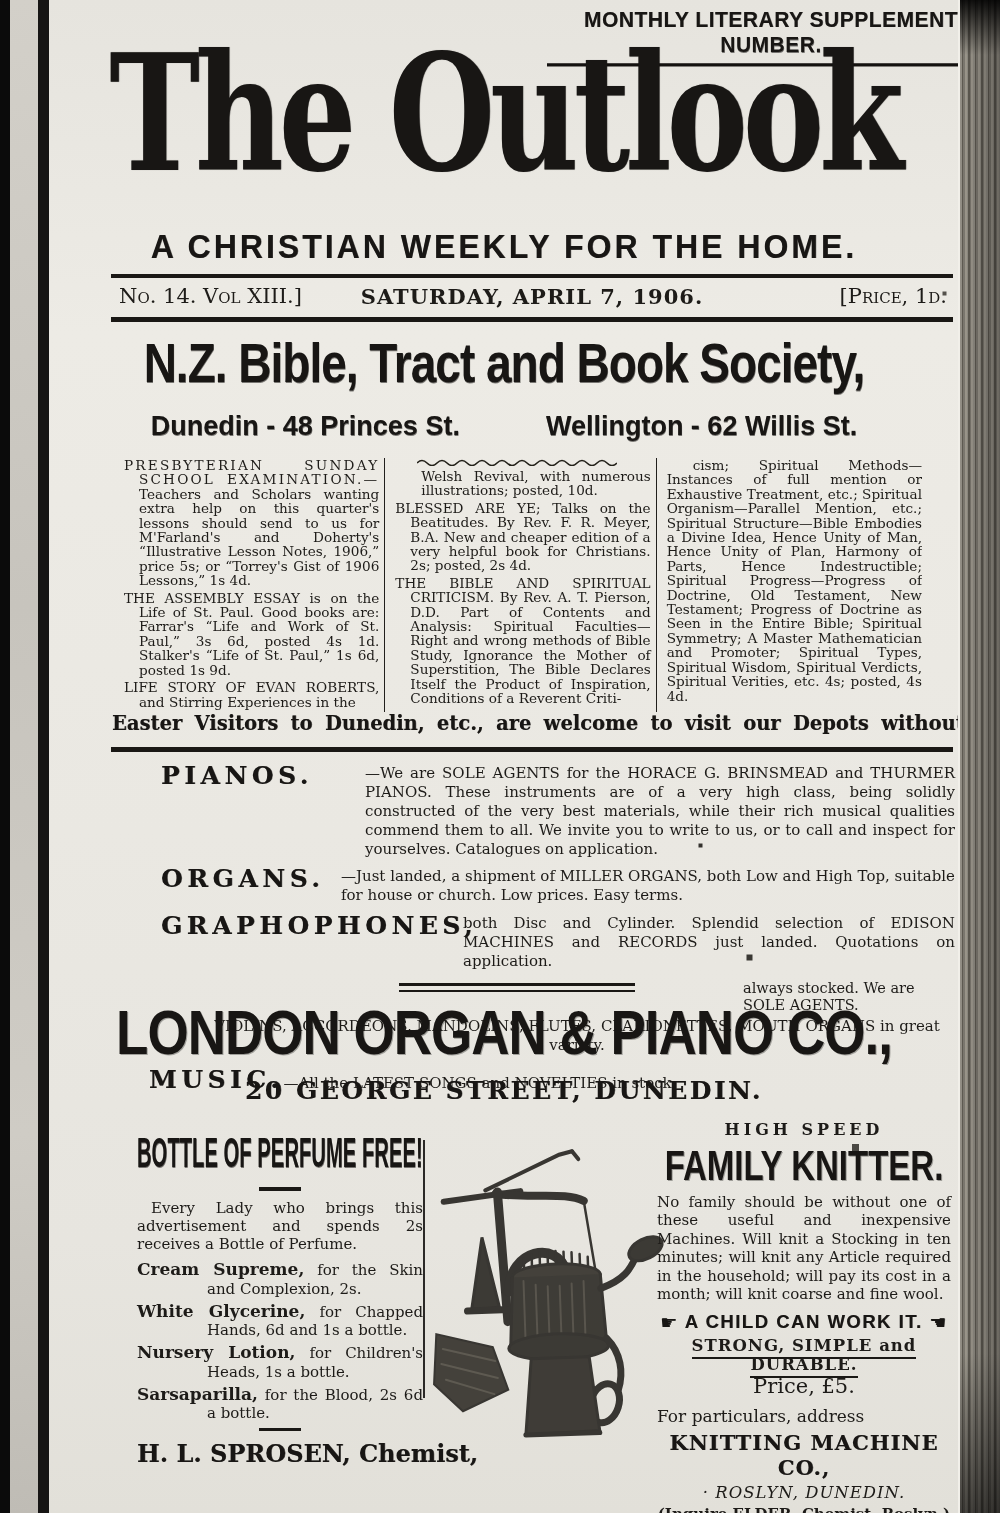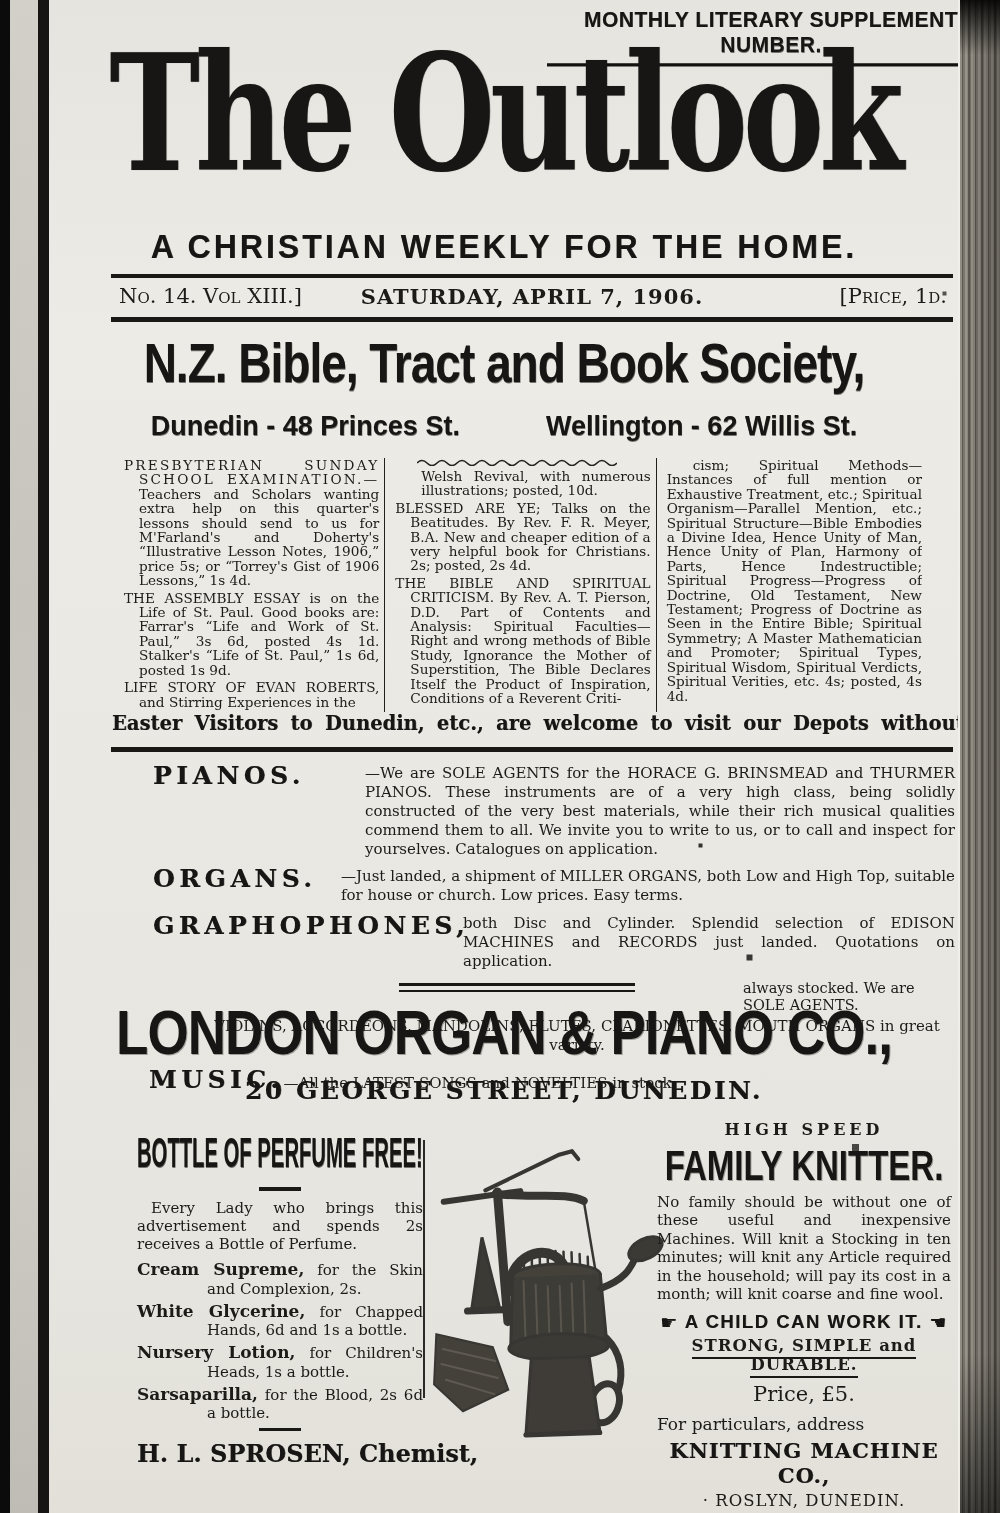--- a/index.html
+++ b/index.html
@@ -62,21 +62,21 @@
   .lead-caps{letter-spacing:2.2px;}
   .wavy{display:block;margin:0 0 3px 22px;}
   .easter{left:63px;top:712px;width:842px;font-weight:bold;font-size:19.5px;
     word-spacing:5.5px;white-space:nowrap;}
   .rule3{left:62px;top:747px;width:842px;height:4.5px;}
   
   .music{left:100px;top:764px;width:806px;font-size:15px;line-height:1.26;}
   .adsec{position:relative;margin-bottom:9px;text-align:justify;}
   .adword{font-family:"DejaVu Serif",serif;font-weight:bold;font-size:25px;
     letter-spacing:4.5px;white-space:nowrap;}
-  .adsec .adword{position:absolute;left:4px;top:-4px;}
+  .adsec .adword{position:absolute;left:12px;top:-4px;}
   .pad-pianos{padding-left:216px;}
   .pad-organs{padding-left:192px;}
   .pad-grapho{padding-left:314px;}
   .boosey-row{display:flex;align-items:flex-start;margin-bottom:2px;}
   .boosey-side{width:212px;margin-left:auto;font-size:14.5px;line-height:1.2;text-align:left;}
   .violins{text-align:center;padding-left:50px;margin-bottom:10px;font-size:15px;}
   .music-line .adword{position:static;}
   
   .shortrules{left:350px;top:983px;width:236px;}
   .shortrules div{background:#1a1815;}
@@ -104,26 +104,26 @@
   .illus{left:380px;top:1140px;width:250px;height:310px;}
   .knitter{left:608px;top:1120px;width:294px;}
   .kn-over{text-align:center;font-size:16px;letter-spacing:4px;font-weight:bold;}
   .kn-head{text-align:center;font-family:"Liberation Sans",sans-serif;font-weight:bold;
     font-size:33px;white-space:nowrap;transform:scaleY(1.3);transform-origin:top center;
     margin:2px 0 14px 0;text-shadow:1px 1px 0 rgba(27,25,22,.35);}
   .kn-body{font-size:15px;line-height:1.23;text-align:justify;margin:0 0 7px 0;}
   .kn-child{text-align:center;font-family:"Liberation Sans",sans-serif;font-weight:bold;
     font-size:18.5px;letter-spacing:1.5px;margin-bottom:3px;white-space:nowrap;}
   .hand{font-family:"DejaVu Sans",sans-serif;font-size:19px;vertical-align:-1px;}
-  .kn-durable{text-align:center;font-weight:bold;font-size:16.5px;letter-spacing:1px;margin-bottom:8px;}
+  .kn-durable{text-align:center;font-weight:bold;font-size:16.5px;letter-spacing:1px;}
   .kn-durable span{border-bottom:2.5px solid #1a1815;padding-bottom:2px;}
   .kn-price{text-align:center;font-size:21px;margin-bottom:8px;}
   .kn-part{font-size:17px;margin-bottom:4px;}
   .kn-co{text-align:center;font-weight:bold;font-size:21px;letter-spacing:1px;margin-bottom:3px;}
-  .kn-loc{text-align:center;font-size:16.5px;letter-spacing:1px;margin-bottom:3px;}
+  .kn-loc{text-align:center;font-size:16.5px;letter-spacing:1px;margin-bottom:3px;font-style:italic;}
   .kn-inq{text-align:center;font-weight:bold;font-size:15px;margin-bottom:3px;}
   
   .specks{left:0;top:0;width:1px;height:1px;background:transparent;
     box-shadow:700px 957px 0 2.5px #3a3834, 806px 1147px 0 3px #4a4843,
                651px 845px 0 1.5px #34322e, 895px 293px 0 1.5px #55524c;}
 </style>
 </head>
 <body>
 
 <div class="abs edge-lightstrip"></div>

